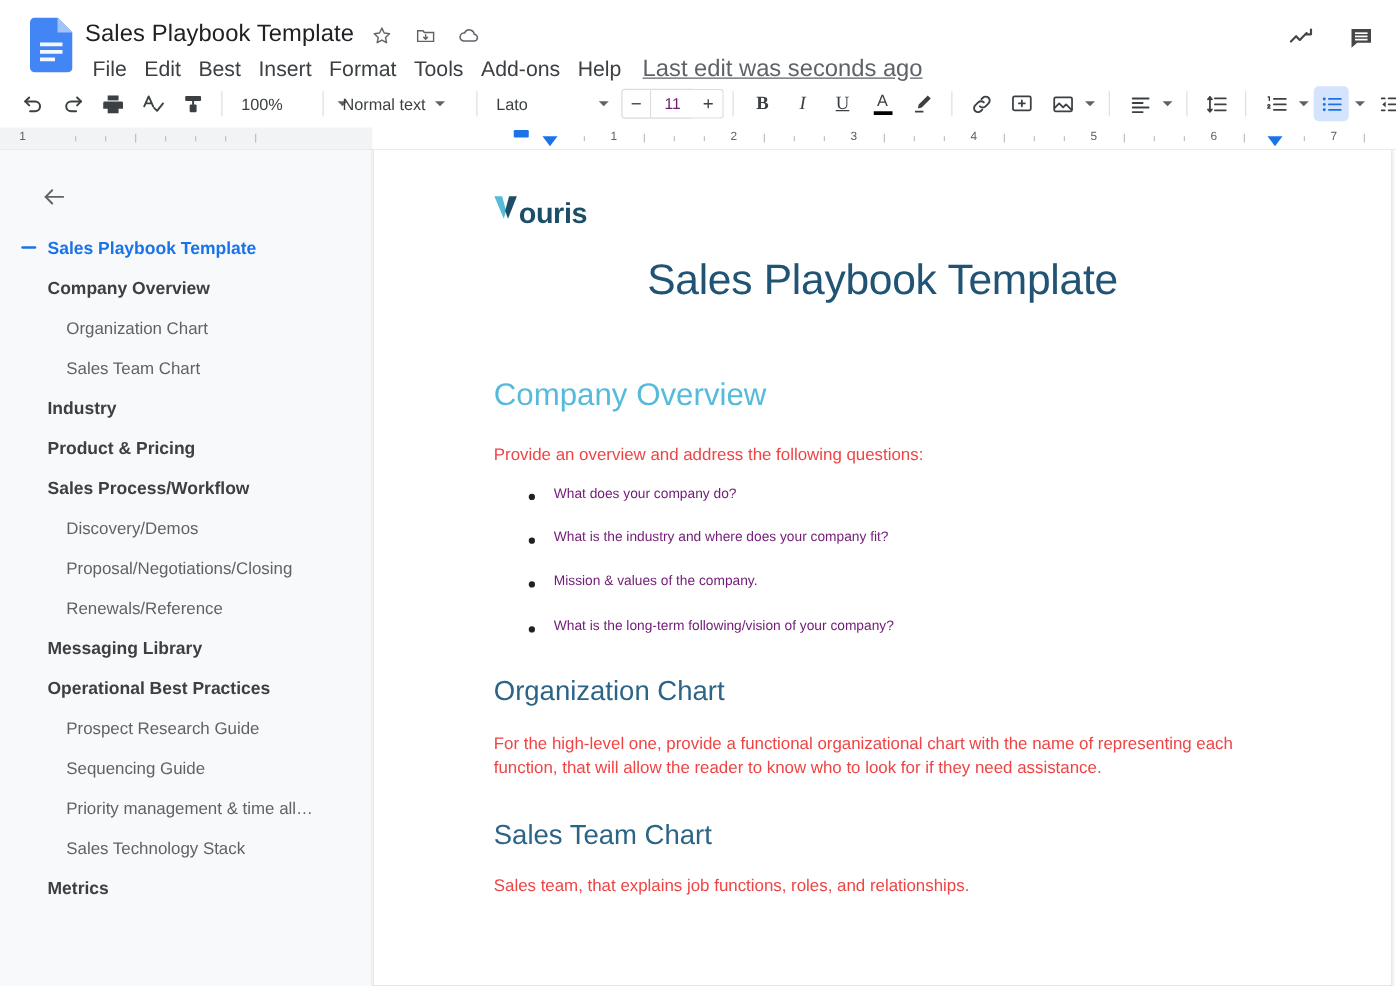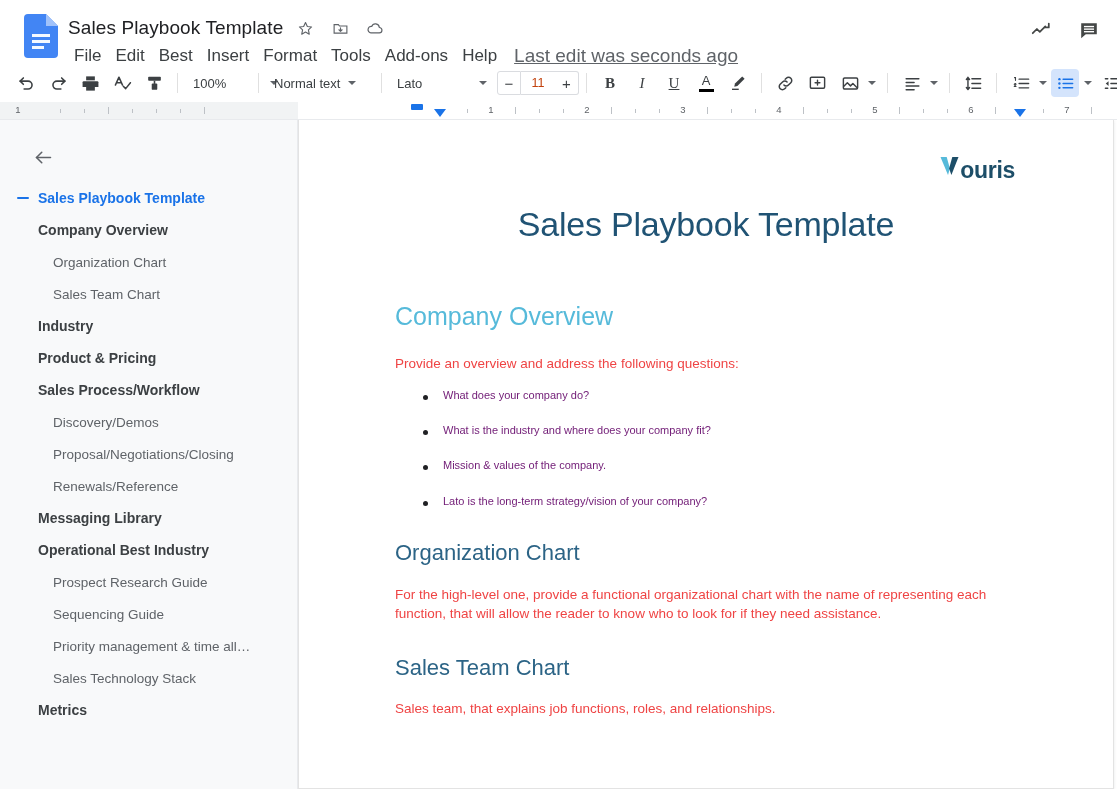--- a/index.html
+++ b/index.html
@@ -85,21 +85,21 @@
   .fs-btn {
     width: 24px; height: 24px; border: 1px solid #dadce0;
     display: flex; align-items: center; justify-content: center;
     font-size: 15px; color: #3c4043; cursor: pointer; background: #fff;
   }
   .fs-btn.left { border-radius: 3px 0 0 3px; }
   .fs-btn.right { border-radius: 0 3px 3px 0; border-left: none; }
   .fs-val {
     width: 34px; height: 24px; border: 1px solid #dadce0; border-left: none; border-right: none;
     display: flex; align-items: center; justify-content: center;
-    font-size: 12.5px; color: #c2410c; background: #fff;
+    font-size: 12.5px; color: #701a75; background: #fff;
   }
   .tb-text { font-size: 15px; color: #3c4043; font-weight: 400; }
 
   
   .ruler {
     height: 18px; background: #ffffff;
     display: flex; align-items: stretch; position: relative;
     border-bottom: 1px solid #e8eaed;
   }
   .ruler-pad { background: #f1f3f4; position: relative; }
@@ -156,21 +156,21 @@
     display: flex; justify-content: flex-start; overflow: hidden;
   }
   .page {
     width: 816px; background: #ffffff; margin-left: 0;
     border: 1px solid #e3e3e3; border-top: none;
     box-shadow: 0 1px 3px rgba(60,64,67,.12);
     padding: 34px 96px 0 96px; min-height: 669px;
   }
   .brand {
     text-align: right; height: 36px; 
-    padding-right: 2px; display: flex; justify-content: flex-end; align-items: flex-start;
+    padding-right: 2px; display: flex; justify-content: flex-start; align-items: flex-start;
   }
   .brand-logo { display: flex; align-items: baseline; }
   .brand-v { position: relative; width: 19px; height: 24px; margin-right: 1px; }
   .brand-txt {
     font-size: 23px; font-weight: 700; color: #1d4e68;
     letter-spacing: -.3px; line-height: 24px;
   }
   .doc-h1 {
     font-size: 34px; font-weight: 400; color: #205374;
     text-align: center; letter-spacing: -.2px;
@@ -514,21 +514,21 @@
     <div class="ol-item lvl-h3">
       <span class="txt">Proposal/Negotiations/Closing</span>
     </div>
     <div class="ol-item lvl-h3">
       <span class="txt">Renewals/Reference</span>
     </div>
     <div class="ol-item lvl-h2">
       <span class="txt">Messaging Library</span>
     </div>
     <div class="ol-item lvl-h2">
-      <span class="txt">Operational Best Industry</span>
+      <span class="txt">Operational Best Practices</span>
     </div>
     <div class="ol-item lvl-h3">
       <span class="txt">Prospect Research Guide</span>
     </div>
     <div class="ol-item lvl-h3">
       <span class="txt">Sequencing Guide</span>
     </div>
     <div class="ol-item lvl-h3">
       <span class="txt">Priority management &amp; time all…</span>
     </div>
@@ -558,21 +558,21 @@
       <h1 class="doc-h1">Sales Playbook Template</h1>
 
       <h2 class="doc-h2">Company Overview</h2>
 
       <p class="doc-p">Provide an overview and address the following questions:</p>
 
       <ul class="doc-ul">
         <li class="doc-li">What does your company do?</li>
         <li class="doc-li">What is the industry and where does your company fit?</li>
         <li class="doc-li">Mission &amp; values of the company.</li>
-        <li class="doc-li">Lato is the long-term strategy/vision of your company?</li>
+        <li class="doc-li">What is the long-term following/vision of your company?</li>
       </ul>
 
       <h3 class="doc-h3">Organization Chart</h3>
       <p class="doc-p">For the high-level one, provide a functional organizational chart with the name of representing each function, that will allow the reader to know who to look for if they need assistance.</p>
 
       <h3 class="doc-h3">Sales Team Chart</h3>
       <p class="doc-p">Sales team, that explains job functions, roles, and relationships.</p>
 
     </div>
   </div>

